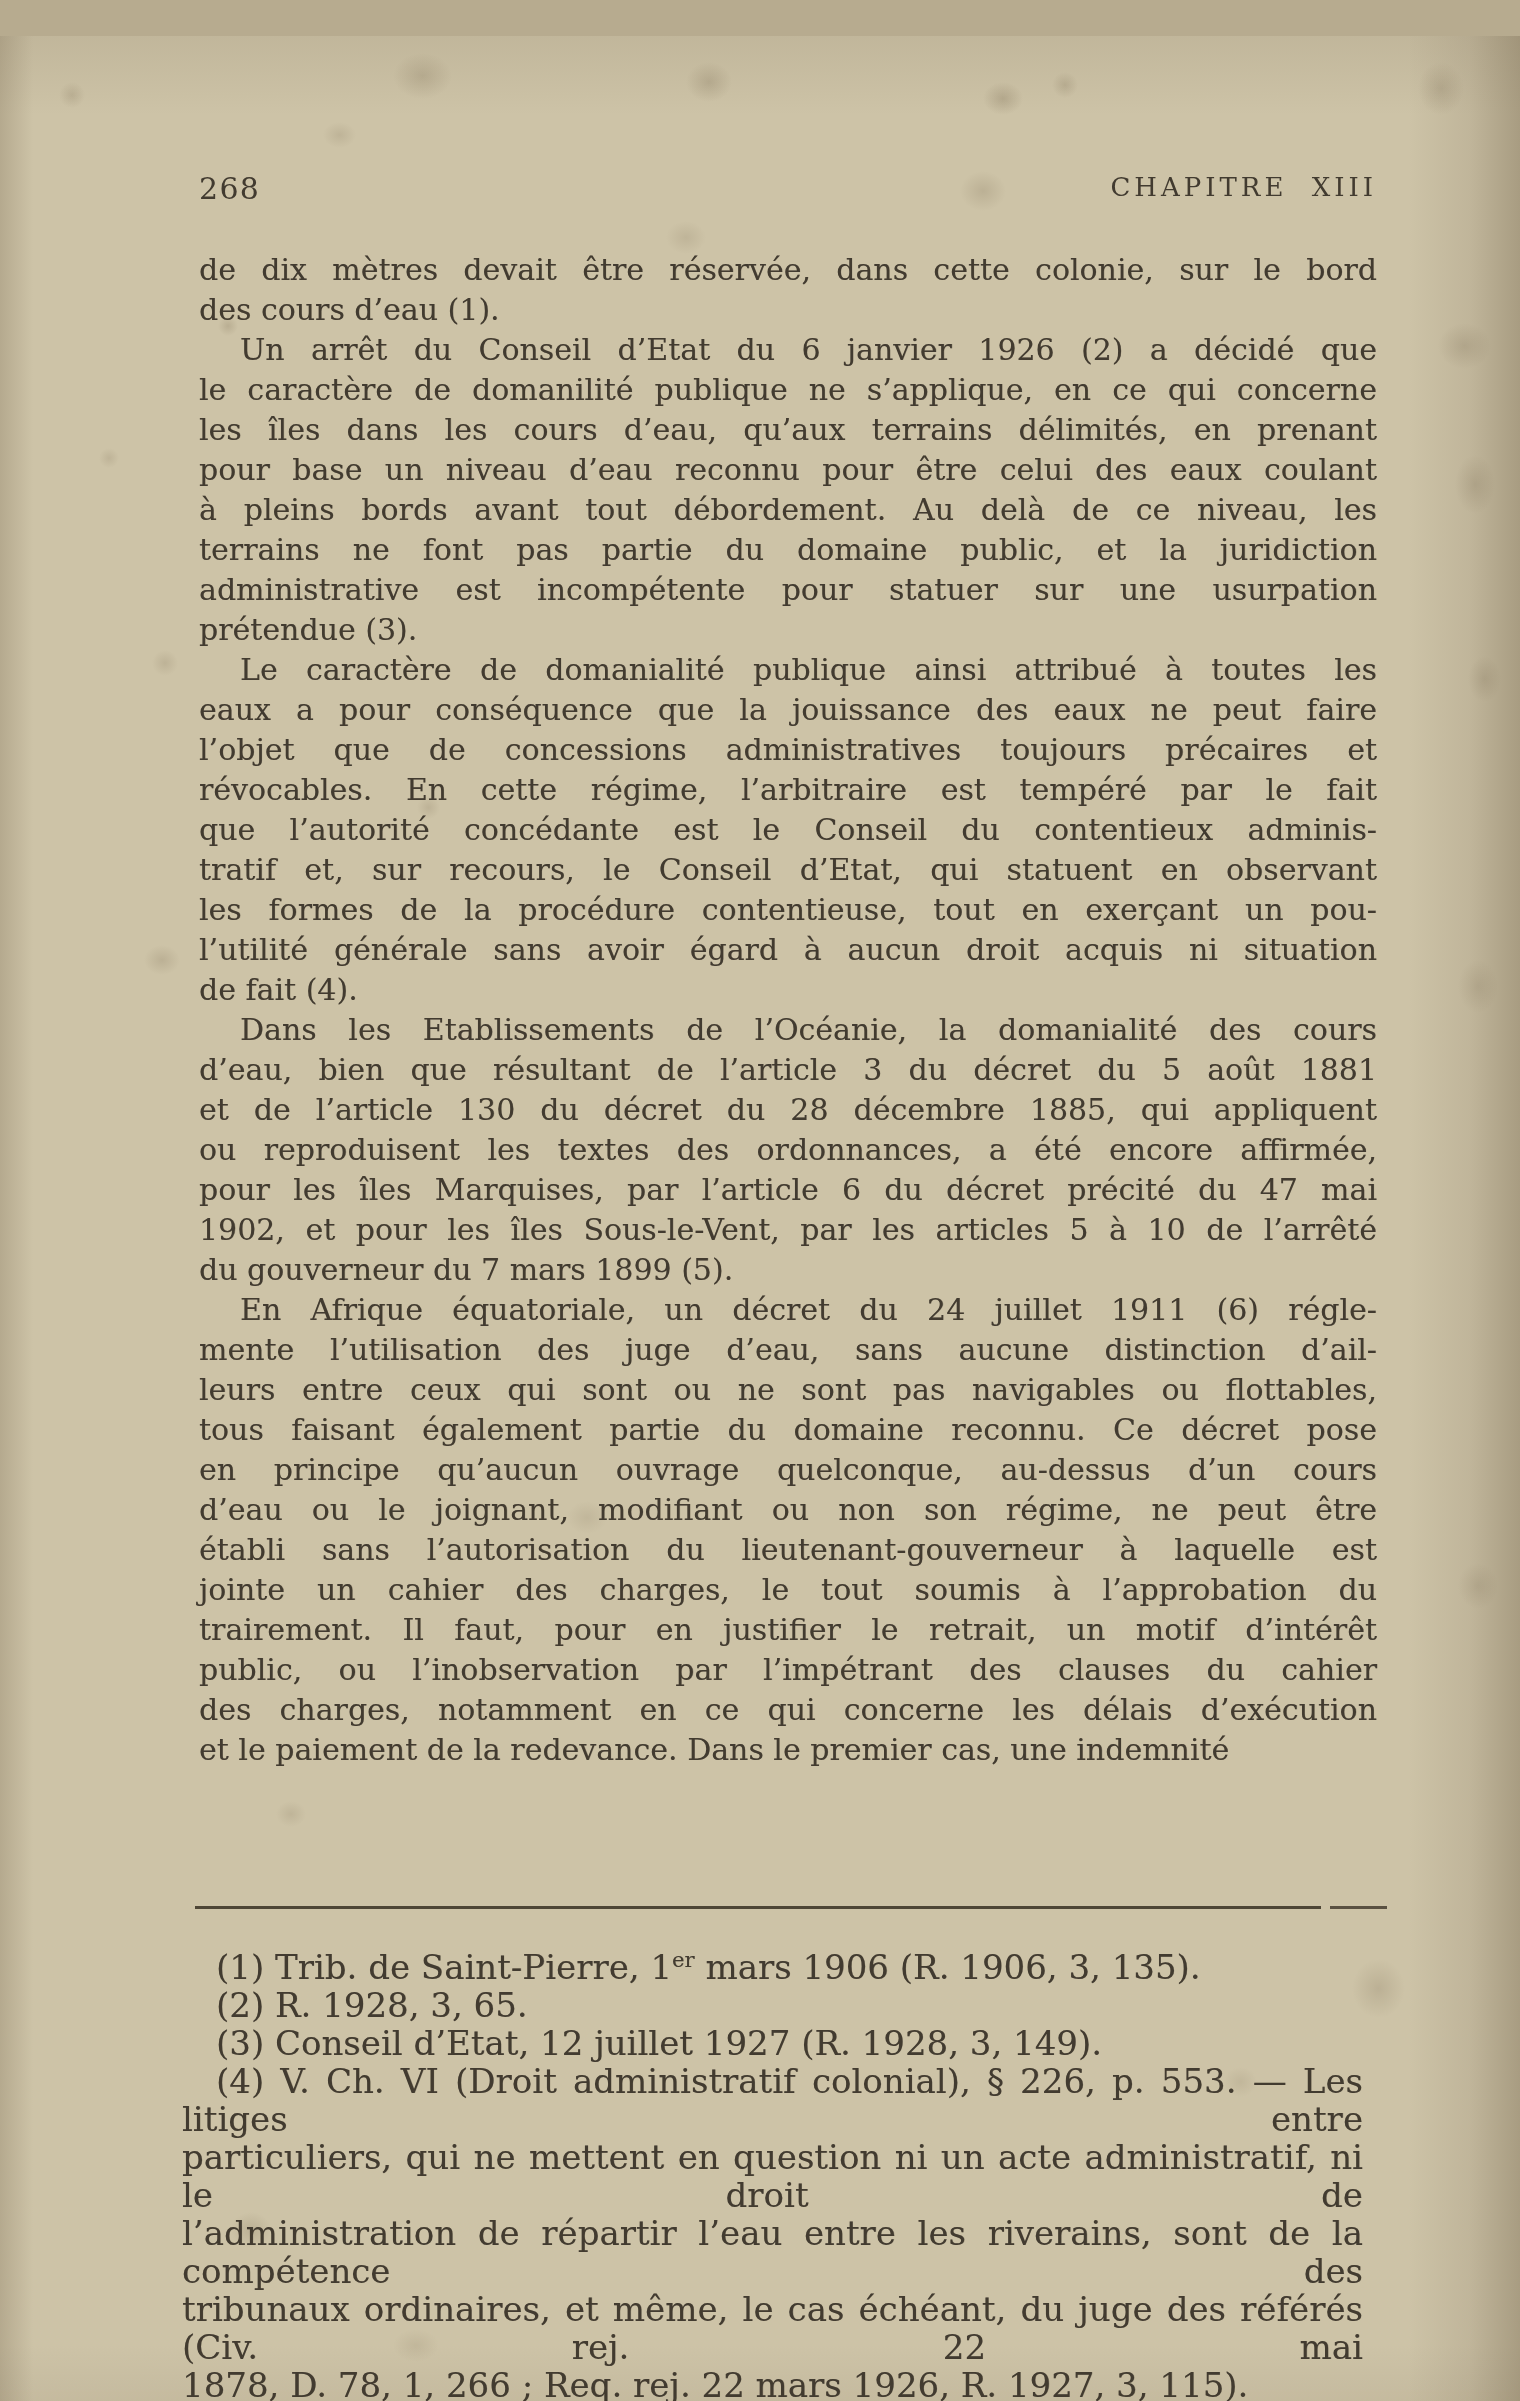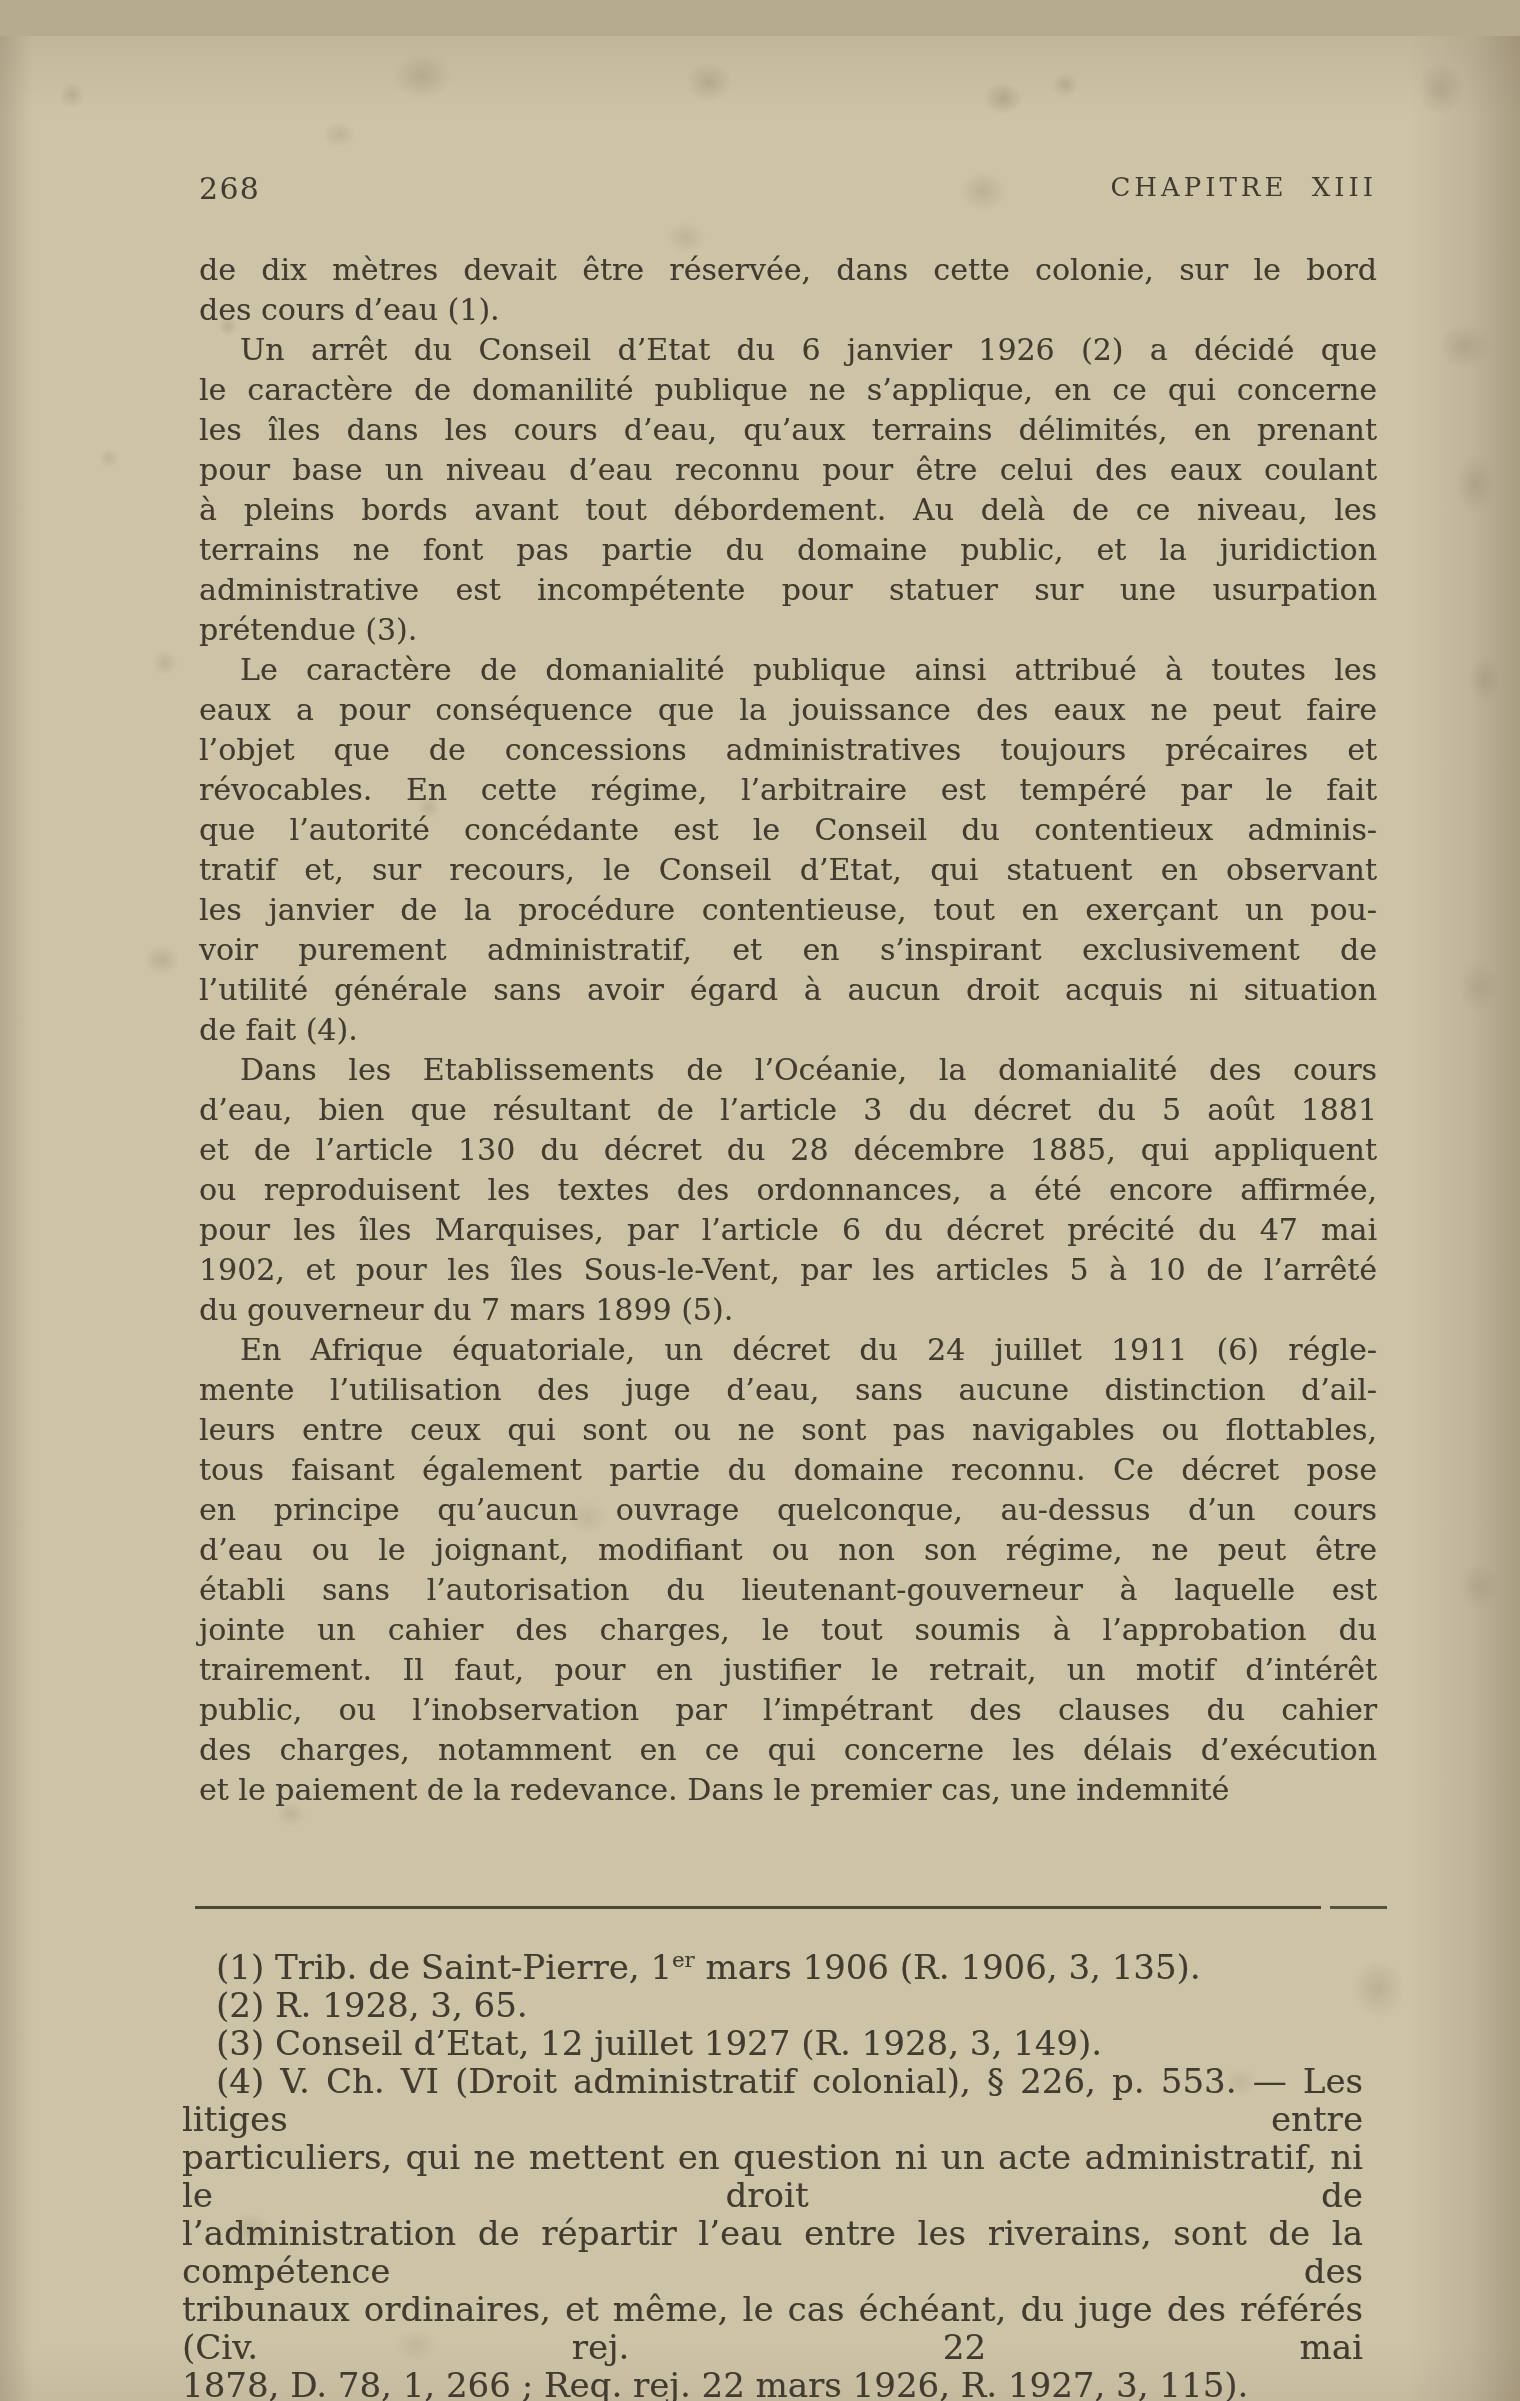--- a/index.html
+++ b/index.html
@@ -106,22 +106,21 @@
         <div class="line"><span>administrative est incompétente pour statuer sur une usurpation</span></div>
         <div class="line last"><span>prétendue (3).</span></div>
       </div>
       <div>
         <div class="line indent"><span>Le caractère de domanialité publique ainsi attribué à toutes les</span></div>
         <div class="line"><span>eaux a pour conséquence que la jouissance des eaux ne peut faire</span></div>
         <div class="line"><span>l’objet que de concessions administratives toujours précaires et</span></div>
         <div class="line"><span>révocables. En cette régime, l’arbitraire est tempéré par le fait</span></div>
         <div class="line"><span>que l’autorité concédante est le Conseil du contentieux adminis-</span></div>
         <div class="line"><span>tratif et, sur recours, le Conseil d’Etat, qui statuent en observant</span></div>
-        <div class="line"><span>les janvier de la procédure contentieuse, tout en exerçant un pou-</span></div>
-        <div class="line"><span>voir purement administratif, et en s’inspirant exclusivement de</span></div>
+        <div class="line"><span>les formes de la procédure contentieuse, tout en exerçant un pou-</span></div>
         <div class="line"><span>l’utilité générale sans avoir égard à aucun droit acquis ni situation</span></div>
         <div class="line last"><span>de fait (4).</span></div>
       </div>
       <div>
         <div class="line indent"><span>Dans les Etablissements de l’Océanie, la domanialité des cours</span></div>
         <div class="line"><span>d’eau, bien que résultant de l’article 3 du décret du 5 août 1881</span></div>
         <div class="line"><span>et de l’article 130 du décret du 28 décembre 1885, qui appliquent</span></div>
         <div class="line"><span>ou reproduisent les textes des ordonnances, a été encore affirmée,</span></div>
         <div class="line"><span>pour les îles Marquises, par l’article 6 du décret précité du 47 mai</span></div>
         <div class="line"><span>1902, et pour les îles Sous-le-Vent, par les articles 5 à 10 de l’arrêté</span></div>

